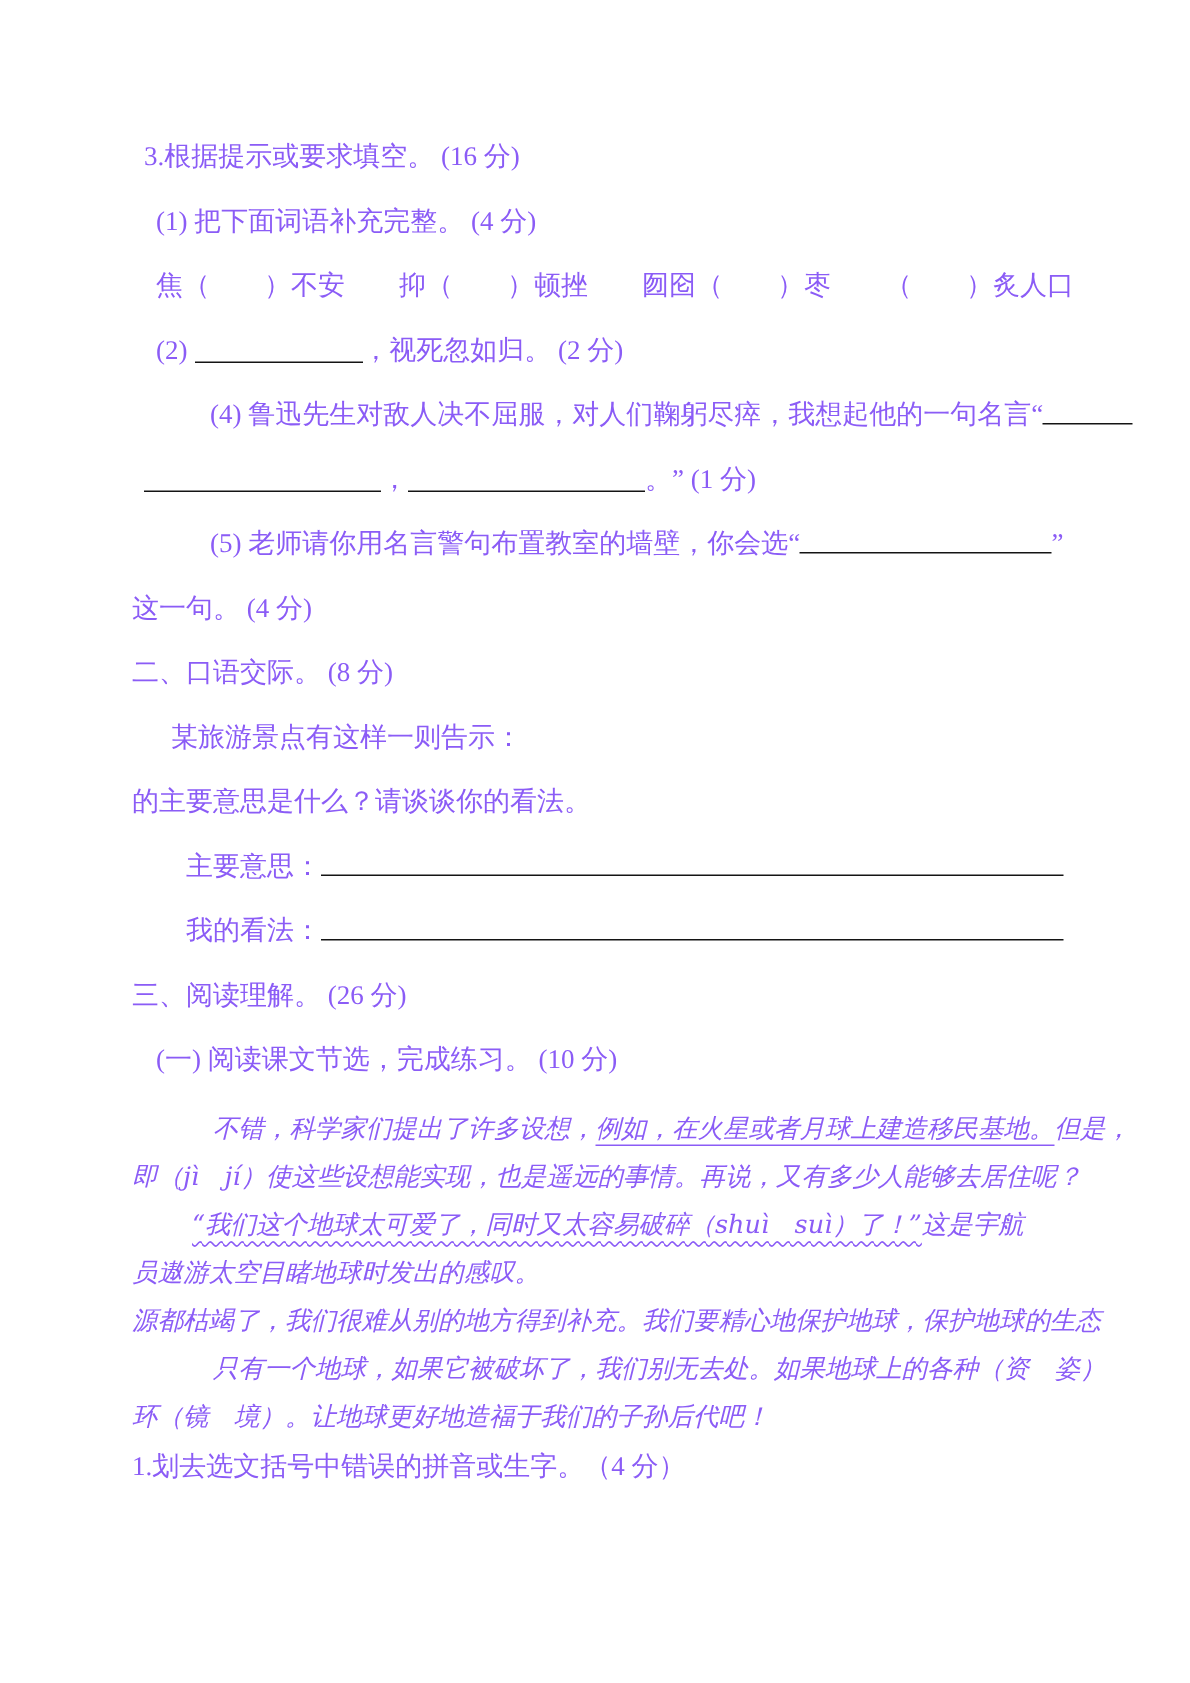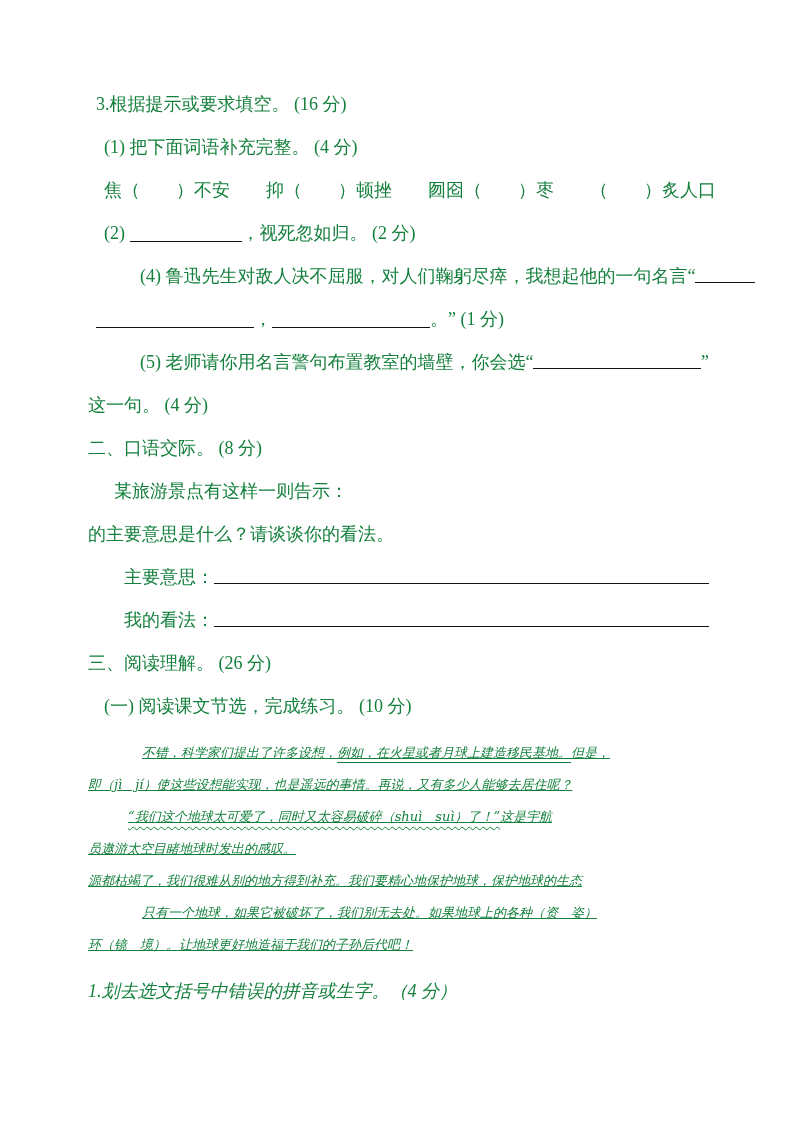--- a/index.html
+++ b/index.html
@@ -1,21 +1,21 @@
 <!DOCTYPE html>
 <html><head>
 <meta charset="utf-8">
 <style>
   html, body { margin: 0; padding: 0; background: #ffffff; }
   .page {
     position: relative;
     width: 793px;
     height: 1122px;
     background: #ffffff;
-    color: #15803d;
+    color: #8b5cf6;
     box-sizing: border-box;
     padding: 92px 84px 0 88px;
     font-family: "Liberation Serif", "DejaVu Serif", serif;
     font-size: 18px;
     overflow: hidden;
   }
   .line {
     line-height: 24px;
     margin-bottom: 19px;
     white-space: nowrap;
@@ -42,42 +42,41 @@
   .fillblank {
     flex: 1 1 auto;
     border-bottom: 1px solid #141414;
     height: 0;
     margin-bottom: 5px;
     min-width: 60px;
   }
   .kai {
     font-family: "DejaVu Serif", serif;
     font-style: italic;
-    font-size: 13px;
-    margin-bottom: 18px;
-    text-decoration: underline;
+    font-size: 17px;
+    margin-bottom: 4px;
   }
   .kai-line {
     line-height: 32px;
     white-space: nowrap;
   }
   .ti-3 { text-indent: 54px; }
   .ti-2 { text-indent: 40px; }
   .u {
     text-decoration: underline;
     text-underline-offset: 5px;
     text-decoration-thickness: 1px;
   }
   .wavy {
     text-decoration: underline;
     text-decoration-style: wavy;
     text-underline-offset: 5px;
     text-decoration-thickness: 1px;
   }
-  .qlast { margin-top: 2px; font-style: italic; }
+  .qlast { margin-top: 2px; }
 </style>
 </head>
 <body>
 
 <div class="page">
 
   <div class="line ind8">3.根据提示或要求填空。 (16 分)</div>
 
   <div class="line ind16">(1) 把下面词语补充完整。 (4 分)</div>
 

